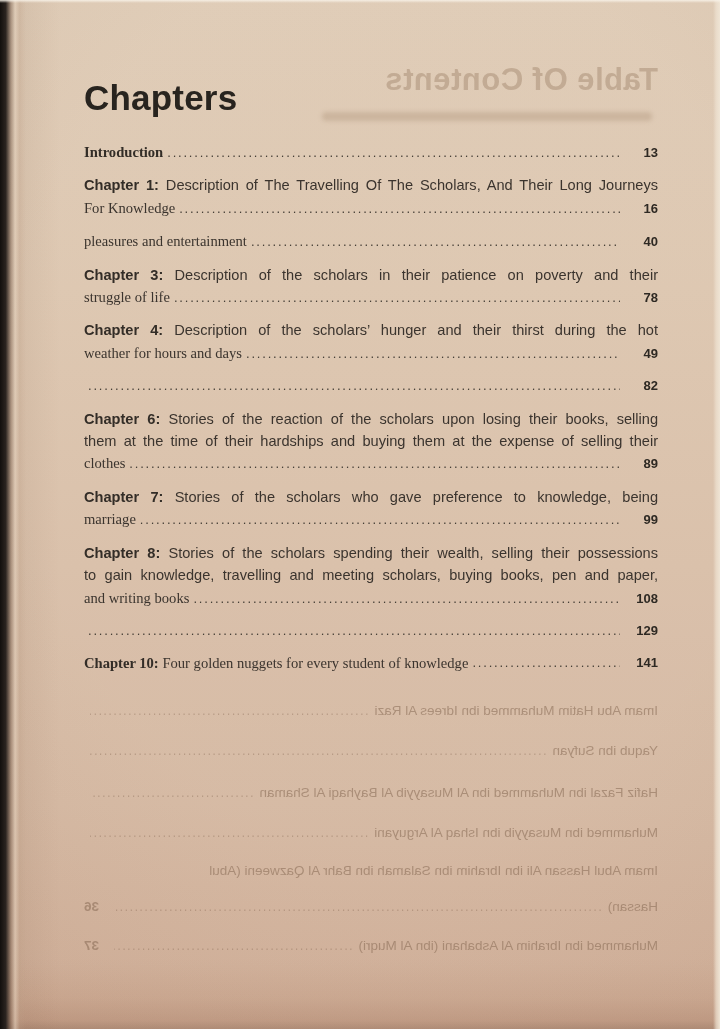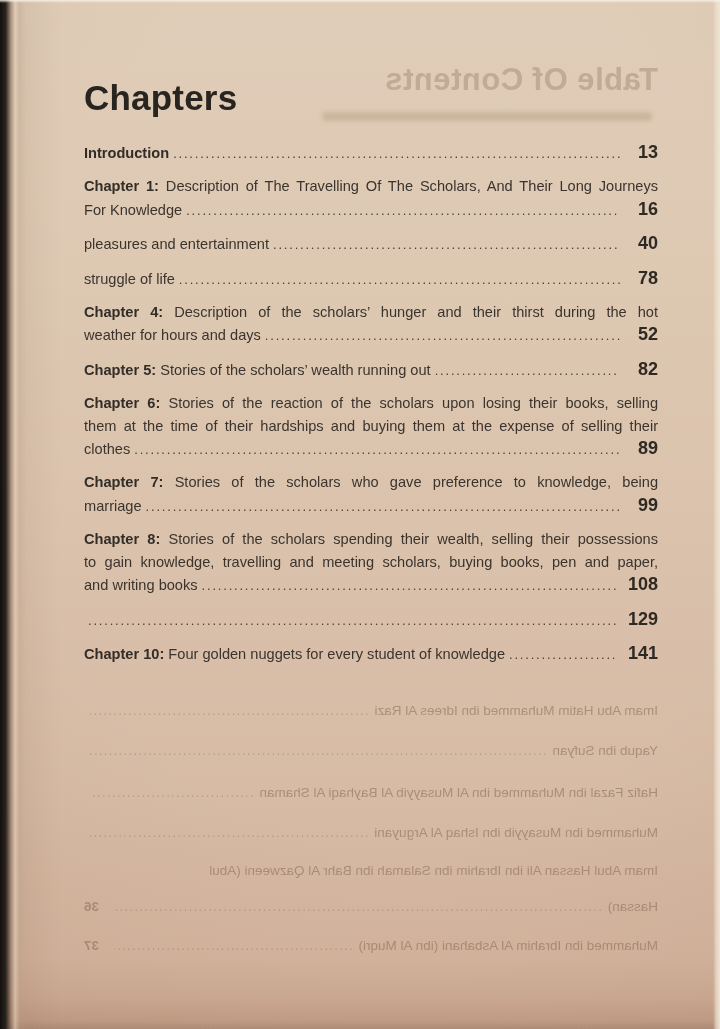--- a/index.html
+++ b/index.html
@@ -69,29 +69,29 @@
     font-size:35px;line-height:40px;font-weight:700;color:#28241f;
     letter-spacing:0.2px;
   }
   .toc-entry{margin:0 0 10px 0;}
   .toc-line{
     font-size:14.6px;line-height:22.4px;color:#3b342e;
   }
   .toc-line b{font-weight:700;color:#332d27;}
   .toc-line.just{text-align:justify;text-align-last:justify;}
   .toc-line.row{display:flex;align-items:baseline;}
-  .toc-line .lead{white-space:nowrap;}
+  .toc-line .lead{white-space:nowrap;font-family:Liberation Serif, serif;}
   .toc-line .dots{
     flex:1;overflow:hidden;white-space:nowrap;
     font-size:13px;letter-spacing:1.8px;color:#463f37;
     margin-left:4px;
   }
   .toc-line .pg{
     min-width:26px;margin-left:12px;text-align:right;
-    font-weight:700;font-size:18px;color:#2e2923;
+    font-weight:700;font-size:13px;color:#2e2923;
   }
   
   .spine-shade{
     position:absolute;left:0;top:0;bottom:0;width:60px;z-index:4;pointer-events:none;
     background:linear-gradient(90deg,rgba(95,62,40,0.10),transparent);
   }
 </style>
 </head>
 <body>
 
@@ -152,37 +152,37 @@
           </div>
         </div>
         <div class="toc-entry">
           <div class="toc-line row" style="color: rgb(59, 52, 46);">
             <span class="lead">pleasures and entertainment</span>
             <span class="dots">................................................................................................................................................................................................................................................</span>
             <b class="pg">40</b>
           </div>
         </div>
         <div class="toc-entry">
+          <div class="toc-line just" style="color: rgb(59, 52, 46);"><b>Chapter 3:</b> Description of the scholars in their patience on poverty and their</div>
           <div class="toc-line row" style="color: rgb(59, 52, 46);">
             <span class="lead">struggle of life</span>
             <span class="dots">................................................................................................................................................................................................................................................</span>
             <b class="pg">78</b>
           </div>
         </div>
         <div class="toc-entry">
           <div class="toc-line just" style="color: rgb(59, 52, 46);"><b>Chapter 4:</b> Description of the scholars’ hunger and their thirst during the hot</div>
           <div class="toc-line row" style="color: rgb(59, 52, 46);">
             <span class="lead">weather for hours and days</span>
             <span class="dots">................................................................................................................................................................................................................................................</span>
-            <b class="pg">52</b>
-          </div>
-        </div>
-        <div class="toc-entry">
-          <div class="toc-line row" style="color: rgb(59, 52, 46);">
-            <span class="lead"><b>Chapter 5:</b> Stories of the scholars’ wealth running out</span>
+            <b class="pg">49</b>
+          </div>
+        </div>
+        <div class="toc-entry">
+          <div class="toc-line row" style="color: rgb(59, 52, 46);">
             <span class="dots">................................................................................................................................................................................................................................................</span>
             <b class="pg">82</b>
           </div>
         </div>
         <div class="toc-entry">
           <div class="toc-line just" style="color: rgb(59, 52, 46);"><b>Chapter 6:</b> Stories of the reaction of the scholars upon losing their books, selling</div>
           <div class="toc-line just" style="color: rgb(59, 52, 46);">them at the time of their hardships and buying them at the expense of selling their</div>
           <div class="toc-line row" style="color: rgb(59, 52, 46);">
             <span class="lead">clothes</span>
             <span class="dots">................................................................................................................................................................................................................................................</span>
@@ -206,21 +206,21 @@
             <b class="pg">108</b>
           </div>
         </div>
         <div class="toc-entry">
           <div class="toc-line row" style="color: rgb(59, 52, 46);">
             <span class="dots">................................................................................................................................................................................................................................................</span>
             <b class="pg">129</b>
           </div>
         </div>
         <div class="toc-entry">
-          <div class="toc-line row" style="color: rgb(59, 52, 46);">
+          <div class="toc-line row" style="color: rgb(59, 52, 46); align-items: center;">
             <span class="lead"><b>Chapter 10:</b> Four golden nuggets for every student of knowledge</span>
             <span class="dots">................................................................................................................................................................................................................................................</span>
             <b class="pg">141</b>
           </div>
         </div>
       </div>
   </div>
 
   <div class="spine-shade"></div>
   <div class="edge-left"></div>

